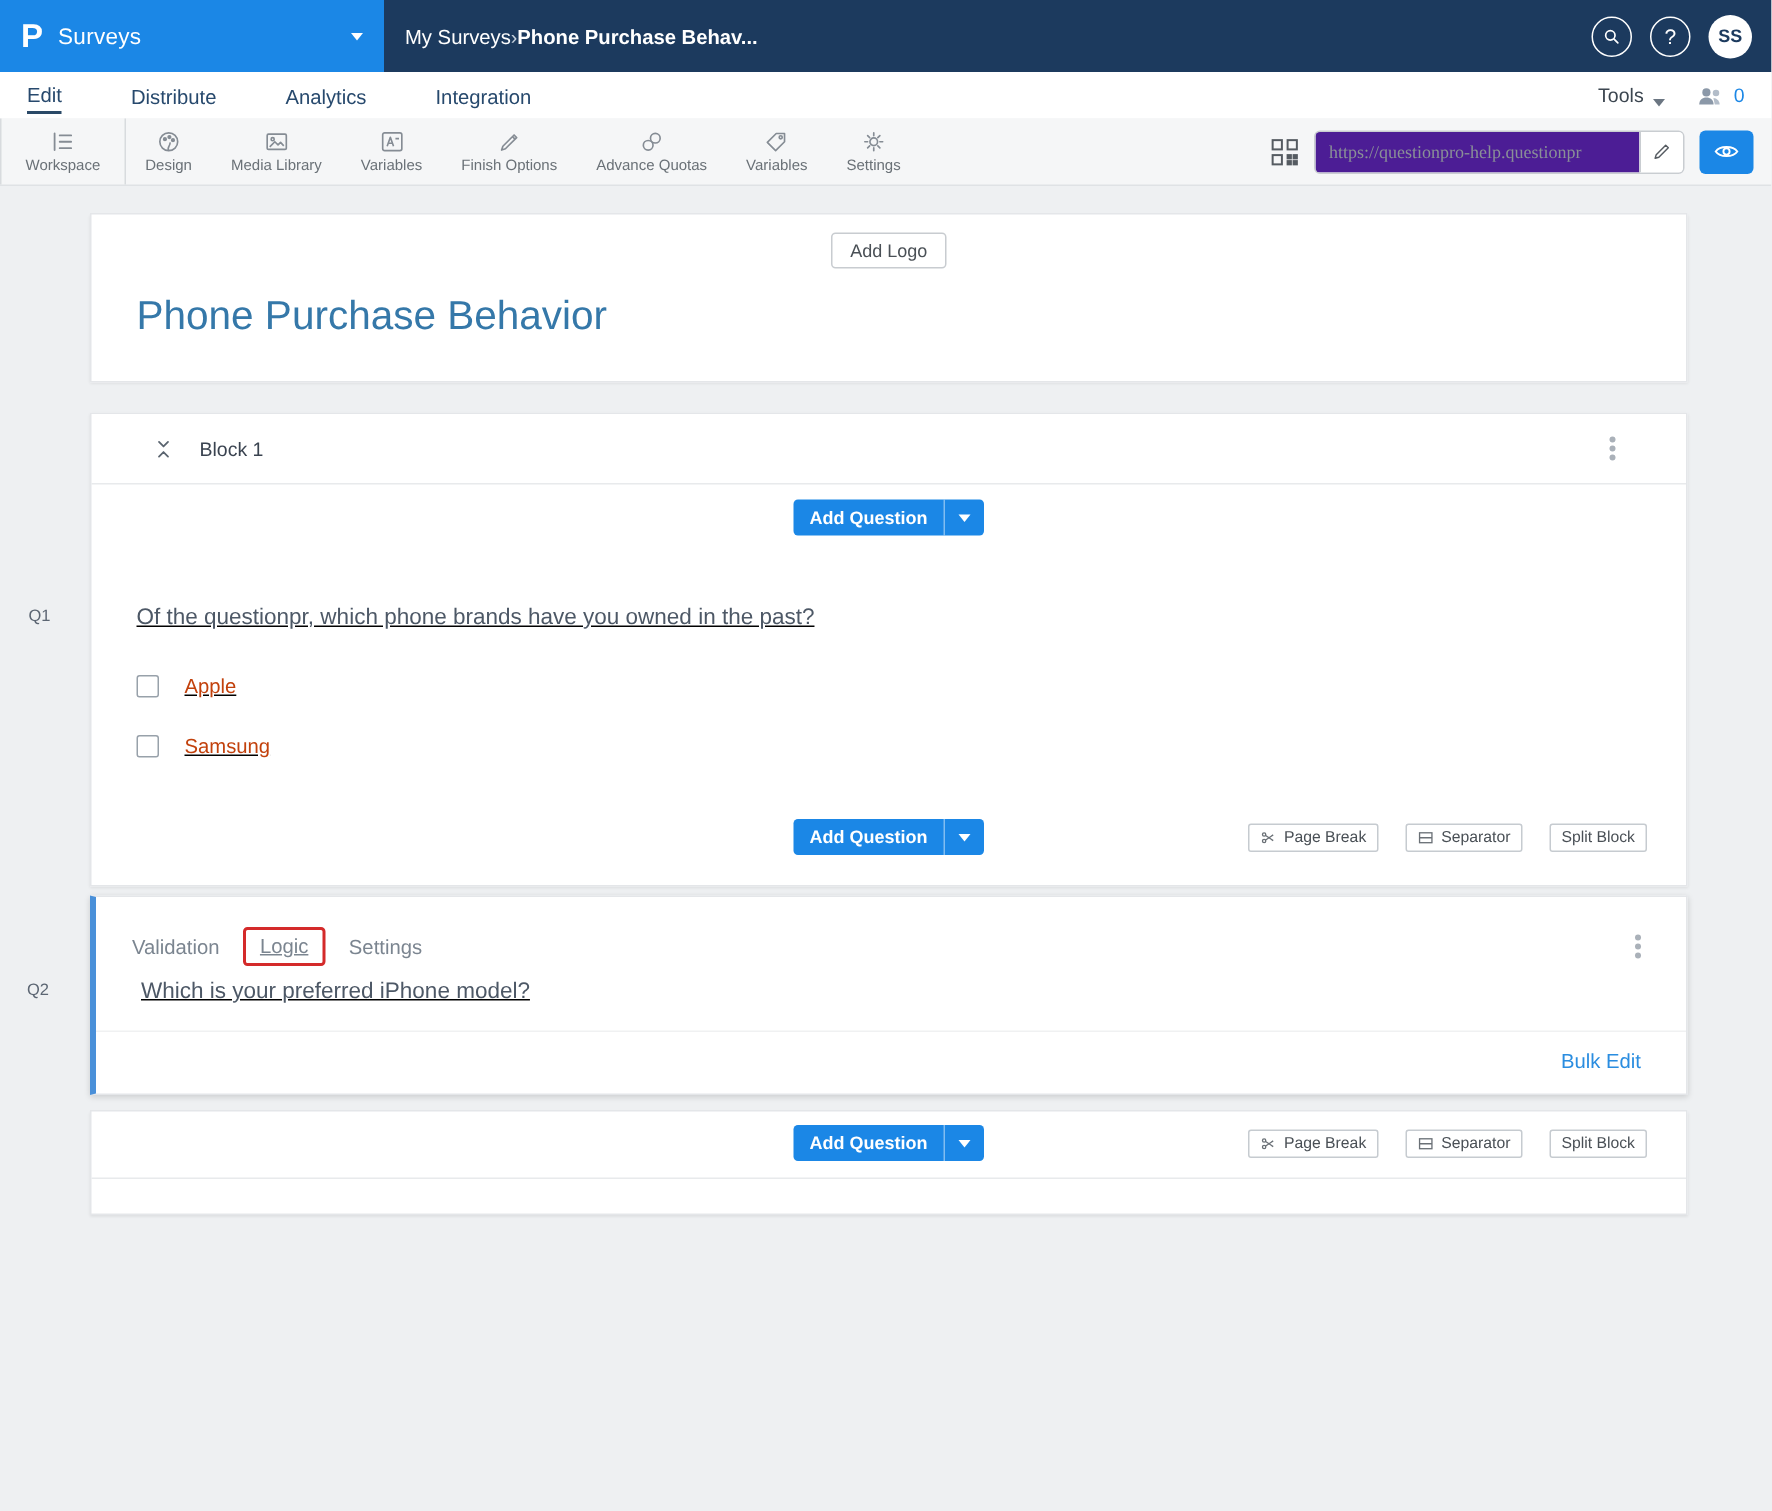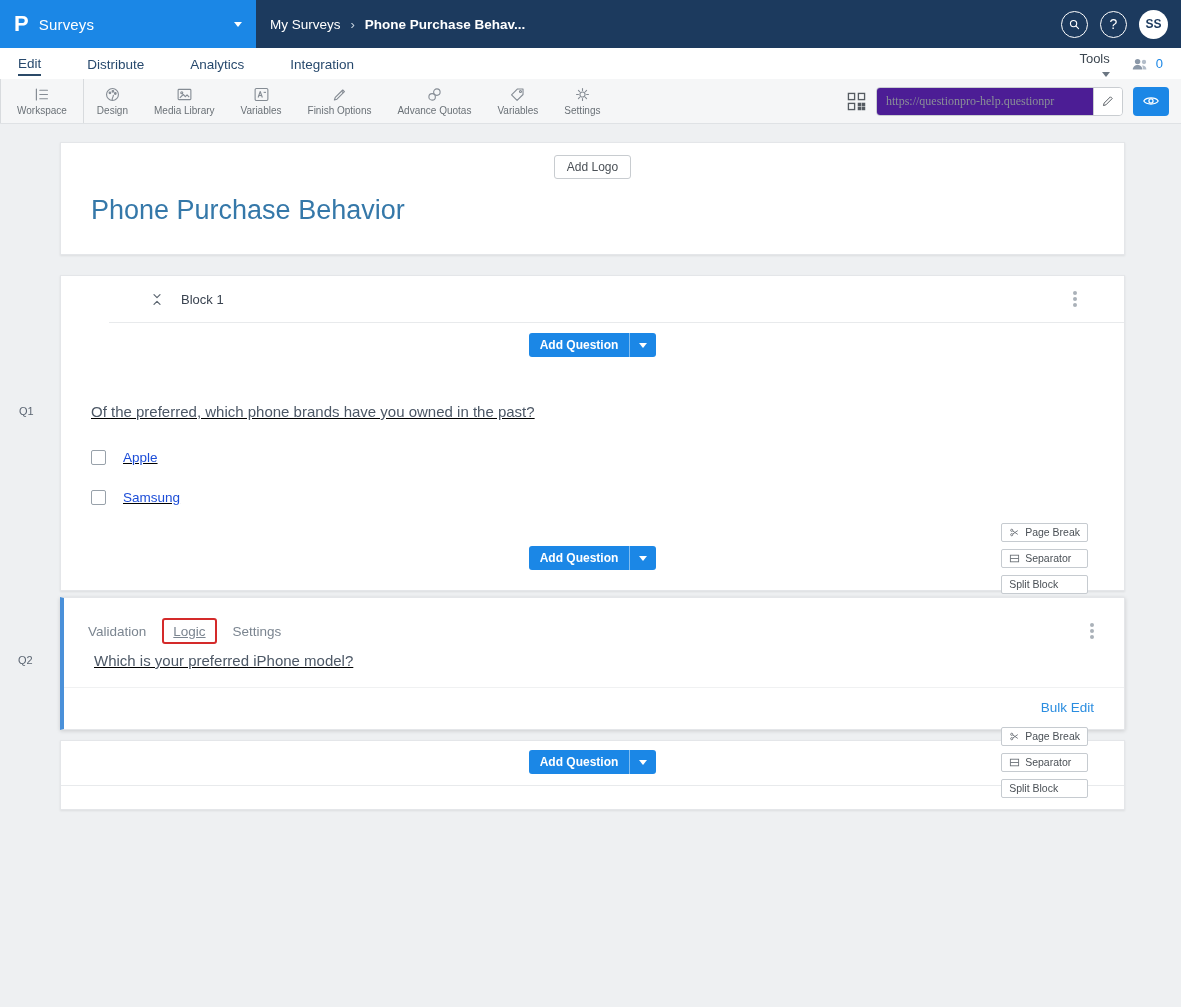--- a/index.html
+++ b/index.html
@@ -8,35 +8,35 @@
 
   
   .topbar { height:48px; background:#1c3a5e; display:flex; align-items:center; }
   .brand { width:256px; height:48px; background:#1b87e6; display:flex; align-items:center;
     padding:0 14px; color:#fff; cursor:pointer; }
   .logo-mark { font-size:22px; font-weight:bold; color:#fff; margin-right:10px; }
   .brand-name { font-size:15px; letter-spacing:.2px; }
   .brand .caret { margin-left:auto; color:#fff; }
   .caret { width:0; height:0; border-left:4px solid transparent; border-right:4px solid transparent;
     border-top:5px solid currentColor; display:inline-block; }
-  .crumbs { display:flex; align-items:center; gap:10px; color:#fff; font-size:13.5px; margin-left:14px; }
+  .crumbs { display:flex; align-items:center; color:#fff; font-size:13.5px; margin-left:14px; }
   .crumb-current { font-weight:bold; }
   .crumb-sep { color:#c6d2de; font-size:13px; }
   .top-icons { margin-left:auto; display:flex; align-items:center; gap:12px; padding-right:13px; }
   .circle-icon { width:27px; height:27px; border:1.5px solid #fff; border-radius:50%;
     display:flex; align-items:center; justify-content:center; color:#fff; font-size:14px; cursor:pointer; }
   .avatar { width:29px; height:29px; border-radius:50%; background:#fff; color:#1c3a5e;
     font-size:12px; font-weight:bold; display:flex; align-items:center; justify-content:center; cursor:pointer; }
 
   
   .tabbar { height:31px; background:#fff; display:flex; align-items:center; padding:0 18px; }
   .tab { font-size:13.5px; color:#27496d; margin-right:46px; padding:5px 0 3px; cursor:pointer; }
   .tab.active { border-bottom:2px solid #2b4a68; }
   .tab-right { margin-left:auto; display:flex; align-items:center; gap:20px; }
-  .tools { display:flex; align-items:flex-end; gap:6px; font-size:13px; color:#3c4650; cursor:pointer;flex-direction:column; }
+  .tools { display:flex; align-items:flex-end; gap:6px; font-size:13px; color:#3c4650; cursor:pointer; }
   .tools .caret { color:#6b7682; }
   .collab { display:flex; align-items:center; gap:6px; cursor:pointer; }
   .collab-count { color:#1b87e6; font-size:13px; }
 
   
   .toolbar { height:45px; background:#f5f6f7; border-bottom:1px solid #dfe2e5; display:flex; align-items:stretch; }
   .tb-item { display:flex; flex-direction:column; align-items:center; justify-content:center;
     padding:0 13px; cursor:pointer; gap:2px; }
   .tb-item.first { border-left:1px solid #d8dbde; border-right:1px solid #d8dbde; padding:0 16px; }
   .tb-label { font-size:10px; color:#6a7177; white-space:nowrap; }
@@ -58,44 +58,44 @@
 
   
   .title-card { padding:12px 0 2px; margin-bottom:20px; }
   .add-logo-row { display:flex; justify-content:center;align-items:flex-end; }
   .add-logo-btn { background:#fff; border:1px solid #c8ccd0; border-radius:3px; padding:4px 12px;
     font-size:12px; color:#4a5056; cursor:pointer; }
   .survey-title { font-size:27px; font-weight:500; color:#3578a9; padding:0 30px; margin:16px 0 26px; cursor:text; }
 
   
   .block-card { margin-bottom:6px; padding-bottom:10px; }
-  .block-header { height:47px; display:flex; align-items:center; padding:0 41px; border-bottom:1px solid #e8eaec;margin-left:48px; }
+  .block-header { height:47px; display:flex; align-items:center; padding:0 41px; border-bottom:1px solid #e8eaec; }
   .collapse-btn { cursor:pointer; display:flex; }
   .block-name { font-size:13px; color:#3a4350; margin-left:17px; cursor:pointer; }
   .dots { width:4px; height:4px; border-radius:50%; background:#aab1b9;
     box-shadow:0 -6px 0 #aab1b9, 0 6px 0 #aab1b9; }
   .dots-btn { margin-left:auto; padding:8px 6px; cursor:pointer; display:flex; }
 
   .aq-row { position:relative; display:flex; align-items:center; justify-content:center; padding:10px 0 12px; }
   .aq-btn { display:inline-flex; background:#1b87e6; border-radius:3px; color:#fff; overflow:hidden; cursor:pointer; }
   .aq-main { padding:5px 11px; font-size:12px; font-weight:bold; }
   .aq-caret { padding:0 9px; border-left:1px solid rgba(255,255,255,.45); display:flex; align-items:center; }
-  .row-actions { position:absolute; right:36px; display:flex; gap:7px;flex-direction:column; }
+  .row-actions { position:absolute; right:26px; display:flex; gap:18px; }
   .mini-btn { display:inline-flex; align-items:center; gap:5px; background:#fff; border:1px solid #c6cbd0;
     border-radius:2px; padding:2px 7px; font-size:10.5px; color:#4a5056; cursor:pointer; height:19px; }
   .mini-btn svg { width:11px; height:11px; }
 
   .q-area { position:relative; padding:0 30px;text-decoration:underline; }
   .gutter { position:absolute; left:-42px; top:2px; font-size:11px; color:#5c6673; }
   .q-text { font-size:15px; color:#4d5866; margin-top:34px; cursor:text; }
   .opt-list { margin-top:30px; }
   .opt { display:flex; align-items:center; gap:17px; margin-bottom:25px; cursor:pointer; }
   .checkbox { width:15px; height:15px; border:1.5px solid #98a1aa; border-radius:2px; background:#fff; cursor:pointer; }
   .radio { width:15px; height:15px; border:1.5px solid #8d96a0; border-radius:50%; background:#fff; cursor:pointer; }
-  .opt-label { font-size:13.5px; color:#1d4ed8;text-align:right; }
+  .opt-label { font-size:13.5px; color:#c2410c;text-align:right; }
   .block-bottom-row { padding:16px 0 10px; }
 
   
   .q2-card { border-left:4px solid #4a90d9; margin-bottom:10px; padding-bottom:14px;
     box-shadow:0 1px 4px rgba(0,0,0,.15); }
   .q2-top { display:flex; align-items:center; justify-content:flex-end; gap:16px; padding:20px 24px 0; }
   .q2-menu-item { font-size:13.5px; color:#7b8590; cursor:pointer; }
   .logic-highlight { border:2px solid #d42a2a; border-radius:3px; padding:2px 9px; }
   .logic-highlight .q2-menu-item { text-decoration:underline; }
   .q2 .gutter { left:-46px; }
@@ -288,21 +288,21 @@
       <div class="aq-btn">
         <span class="aq-main">Add Question</span>
         <span class="aq-caret">
           <span class="caret"></span>
         </span>
       </div>
     </div>
 
     <div class="q-area">
       <span class="gutter">Q1</span>
-      <div class="q-text">Of the preferred, which phone brands have you owned in the past?</div>
+      <div class="q-text">Of the questionpr, which phone brands have you owned in the past?</div>
       <div class="opt-list">
         <div class="opt">
           <span class="checkbox"></span>
           <span class="opt-label">Apple</span>
         </div>
         <div class="opt">
           <span class="checkbox"></span>
           <span class="opt-label">Samsung</span>
         </div>
       </div>

